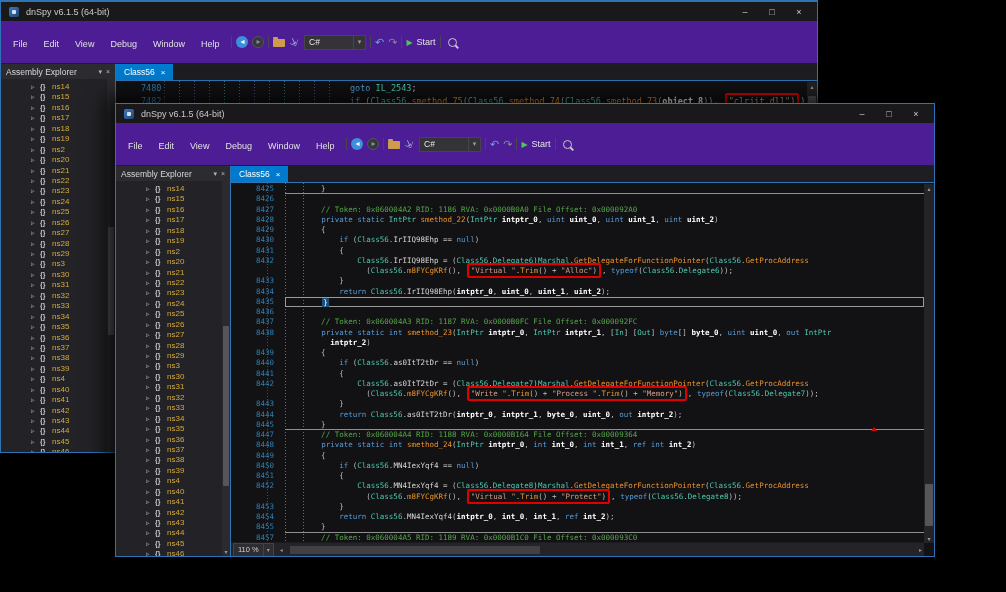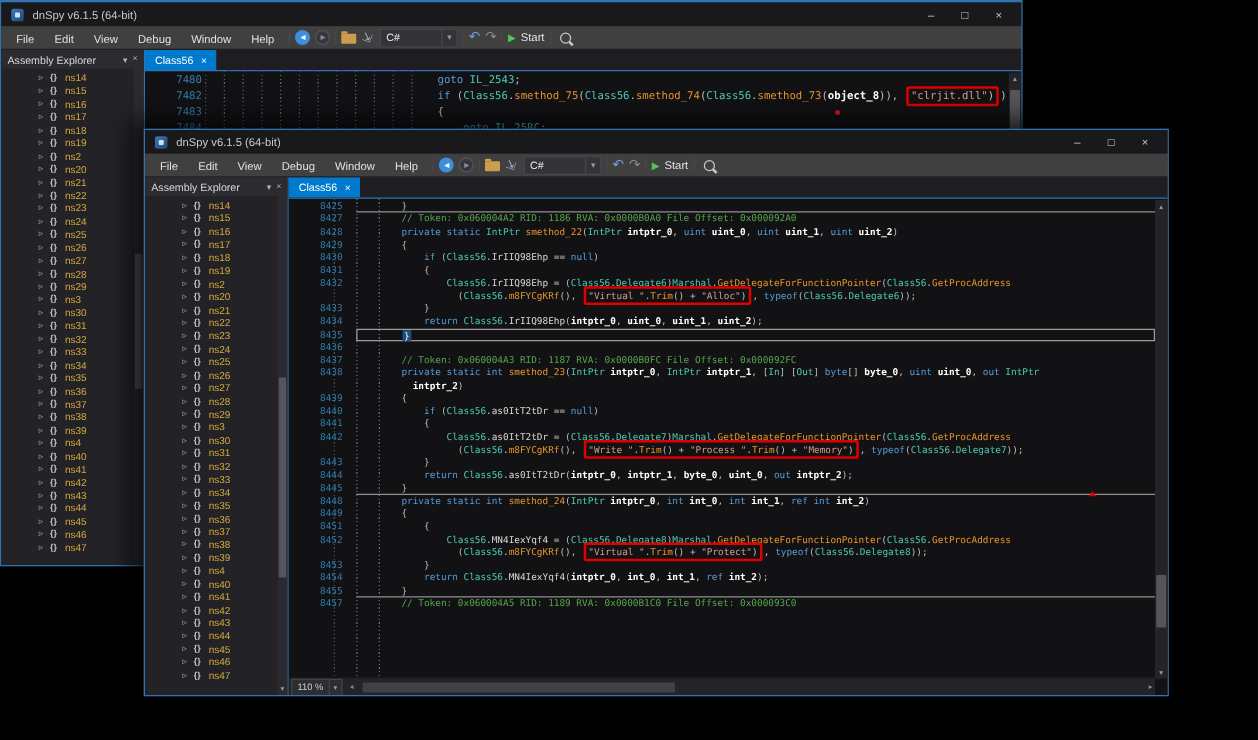--- a/index.html
+++ b/index.html
@@ -8,21 +8,21 @@
   .win{position:absolute;background:#2a2a2e;border:1px solid #2e74b5;display:flex;flex-direction:column;}
   #win1{left:0;top:0;width:816px;height:450px;border-top-width:2px;}
   #win2{left:115px;top:103px;width:818px;height:452px;z-index:5;
         box-shadow:-10px -8px 18px rgba(0,0,0,.65),10px 12px 22px rgba(0,0,0,.7);}
   .titlebar{height:19px;flex:0 0 19px;display:flex;align-items:center;background:#19191c;padding:0 8px;gap:7px;}
   .apptitle{font-size:9px;color:#c9c9c9;flex:1;}
   .appicon{width:10px;height:10px;border-radius:2px;background:linear-gradient(135deg,#3b79c2,#24466f);
            position:relative;flex:0 0 10px;}
   .appicon::after{content:"";position:absolute;left:3px;top:3px;width:4px;height:4px;background:#cfe3f5;border-radius:1px;}
   .winbtn{width:20px;text-align:center;font-size:9px;color:#cdcdcd;cursor:default;}
-  .menubar{height:18px;flex:0 0 18px;display:flex;align-items:center;background:#404040;padding:0 4px;
+  .menubar{height:18px;flex:0 0 18px;display:flex;align-items:center;background:#4c1d95;padding:12px 4px;
            border-bottom:1px solid #1f1f22;}
   .menuitem{font-size:9px;color:#e0e0e0;padding:0 8px;}
   .tbsep{width:1px;height:12px;background:#47474c;margin:0 4px;}
   .circbtn{width:12px;height:12px;border-radius:50%;display:flex;align-items:center;justify-content:center;
            font-size:8px;line-height:1;}
   .back{background:#3d8edd;color:#fff;}
   .fwd{background:#37373b;border:1px solid #55555a;color:#7d93ab;box-sizing:border-box;}
   .icon-folder{width:12px;height:8px;background:#cd9c4e;border-radius:1px;position:relative;margin-top:2px;}
   .icon-folder::before{content:"";position:absolute;top:-2px;left:0;width:5px;height:2px;background:#cd9c4e;border-radius:1px 1px 0 0;}
   .icon-attach{font-size:9px;color:#9fb4c8;transform:rotate(20deg);}
@@ -582,20 +582,21 @@
             <span>Class56</span>
             <span class="x">×</span>
           </div>
         </div>
         <div class="edwrap">
           <div class="guide" style="left:36px;background:repeating-linear-gradient(to bottom,#4f4f4f 0 1px,transparent 1px 3px);"></div>
           <div class="guide" style="left:54px;background:repeating-linear-gradient(to bottom,#3f8080 0 1px,transparent 1px 3px);"></div>
           <div class="guide" style="left:72px;background:repeating-linear-gradient(to bottom,#3f8080 0 1px,transparent 1px 3px);"></div>
           <div class="codearea w2" id="code2" style="bottom:13px;">
               <div class="crow d"><span class="cnum">8425</span><span class="ccode"><span class="t-pl">        }</span></span></div>
+              <div class="crow"><span class="cnum">8426</span><span class="ccode"></span></div>
               <div class="crow"><span class="cnum">8427</span><span class="ccode"><span class="t-cmt">        // Token: 0x060004A2 RID: 1186 RVA: 0x0000B0A0 File Offset: 0x000092A0</span></span></div>
               <div class="crow"><span class="cnum">8428</span><span class="ccode"><span class="t-pl">        </span><span class="t-kw">private</span><span class="t-pl"> </span><span class="t-kw">static</span><span class="t-pl"> </span><span class="t-ty">IntPtr</span><span class="t-pl"> </span><span class="t-mth">smethod_22</span><span class="t-pl">(</span><span class="t-ty">IntPtr</span><span class="t-pl"> </span><span class="t-par">intptr_0</span><span class="t-pl">, </span><span class="t-kw">uint</span><span class="t-pl"> </span><span class="t-par">uint_0</span><span class="t-pl">, </span><span class="t-kw">uint</span><span class="t-pl"> </span><span class="t-par">uint_1</span><span class="t-pl">, </span><span class="t-kw">uint</span><span class="t-pl"> </span><span class="t-par">uint_2</span><span class="t-pl">)</span></span></div>
               <div class="crow"><span class="cnum">8429</span><span class="ccode"><span class="t-pl">        {</span></span></div>
               <div class="crow"><span class="cnum">8430</span><span class="ccode"><span class="t-pl">            </span><span class="t-kw">if</span><span class="t-pl"> (</span><span class="t-ty">Class56</span><span class="t-pl">.</span><span class="t-fld">IrIIQ98Ehp</span><span class="t-op"> == </span><span class="t-kw">null</span><span class="t-pl">)</span></span></div>
               <div class="crow"><span class="cnum">8431</span><span class="ccode"><span class="t-pl">            {</span></span></div>
               <div class="crow"><span class="cnum">8432</span><span class="ccode"><span class="t-pl">                </span><span class="t-ty">Class56</span><span class="t-pl">.</span><span class="t-fld">IrIIQ98Ehp</span><span class="t-op"> = </span><span class="t-pl">(</span><span class="t-ty">Class56</span><span class="t-pl">.</span><span class="t-ty">Delegate6</span><span class="t-pl">)</span><span class="t-ty">Marshal</span><span class="t-pl">.</span><span class="t-mth">GetDelegateForFunctionPointer</span><span class="t-pl">(</span><span class="t-ty">Class56</span><span class="t-pl">.</span><span class="t-mth">GetProcAddress</span></span></div>
               <div class="crow"><span class="cnum"></span><span class="ccode"><span class="t-pl">                  (</span><span class="t-ty">Class56</span><span class="t-pl">.</span><span class="t-mth">m8FYCgKRf</span><span class="t-pl">(), </span><span class="redbox"><span class="t-str">"Virtual "</span><span class="t-pl">.</span><span class="t-mth">Trim</span><span class="t-pl">() + </span><span class="t-str">"Alloc"</span><span class="t-pl">)</span></span><span class="t-pl">, </span><span class="t-kw">typeof</span><span class="t-pl">(</span><span class="t-ty">Class56</span><span class="t-pl">.</span><span class="t-ty">Delegate6</span><span class="t-pl">));</span></span></div>
               <div class="crow"><span class="cnum">8433</span><span class="ccode"><span class="t-pl">            }</span></span></div>
               <div class="crow"><span class="cnum">8434</span><span class="ccode"><span class="t-pl">            </span><span class="t-kw">return</span><span class="t-pl"> </span><span class="t-ty">Class56</span><span class="t-pl">.</span><span class="t-fld">IrIIQ98Ehp</span><span class="t-pl">(</span><span class="t-par">intptr_0</span><span class="t-pl">, </span><span class="t-par">uint_0</span><span class="t-pl">, </span><span class="t-par">uint_1</span><span class="t-pl">, </span><span class="t-par">uint_2</span><span class="t-pl">);</span></span></div>
               <div class="crow c"><span class="cnum">8435</span><span class="ccode"><span class="t-pl">        </span><span class="t-brc">}</span></span></div>
@@ -604,22 +605,24 @@
               <div class="crow"><span class="cnum">8438</span><span class="ccode"><span class="t-pl">        </span><span class="t-kw">private</span><span class="t-pl"> </span><span class="t-kw">static</span><span class="t-pl"> </span><span class="t-kw">int</span><span class="t-pl"> </span><span class="t-mth">smethod_23</span><span class="t-pl">(</span><span class="t-ty">IntPtr</span><span class="t-pl"> </span><span class="t-par">intptr_0</span><span class="t-pl">, </span><span class="t-ty">IntPtr</span><span class="t-pl"> </span><span class="t-par">intptr_1</span><span class="t-pl">, [</span><span class="t-ty">In</span><span class="t-pl">] [</span><span class="t-ty">Out</span><span class="t-pl">] </span><span class="t-kw">byte</span><span class="t-pl">[] </span><span class="t-par">byte_0</span><span class="t-pl">, </span><span class="t-kw">uint</span><span class="t-pl"> </span><span class="t-par">uint_0</span><span class="t-pl">, </span><span class="t-kw">out</span><span class="t-pl"> </span><span class="t-ty">IntPtr</span></span></div>
               <div class="crow"><span class="cnum"></span><span class="ccode"><span class="t-pl">          </span><span class="t-par">intptr_2</span><span class="t-pl">)</span></span></div>
               <div class="crow"><span class="cnum">8439</span><span class="ccode"><span class="t-pl">        {</span></span></div>
               <div class="crow"><span class="cnum">8440</span><span class="ccode"><span class="t-pl">            </span><span class="t-kw">if</span><span class="t-pl"> (</span><span class="t-ty">Class56</span><span class="t-pl">.</span><span class="t-fld">as0ItT2tDr</span><span class="t-op"> == </span><span class="t-kw">null</span><span class="t-pl">)</span></span></div>
               <div class="crow"><span class="cnum">8441</span><span class="ccode"><span class="t-pl">            {</span></span></div>
               <div class="crow"><span class="cnum">8442</span><span class="ccode"><span class="t-pl">                </span><span class="t-ty">Class56</span><span class="t-pl">.</span><span class="t-fld">as0ItT2tDr</span><span class="t-op"> = </span><span class="t-pl">(</span><span class="t-ty">Class56</span><span class="t-pl">.</span><span class="t-ty">Delegate7</span><span class="t-pl">)</span><span class="t-ty">Marshal</span><span class="t-pl">.</span><span class="t-mth">GetDelegateForFunctionPointer</span><span class="t-pl">(</span><span class="t-ty">Class56</span><span class="t-pl">.</span><span class="t-mth">GetProcAddress</span></span></div>
               <div class="crow"><span class="cnum"></span><span class="ccode"><span class="t-pl">                  (</span><span class="t-ty">Class56</span><span class="t-pl">.</span><span class="t-mth">m8FYCgKRf</span><span class="t-pl">(), </span><span class="redbox"><span class="t-str">"Write "</span><span class="t-pl">.</span><span class="t-mth">Trim</span><span class="t-pl">() + </span><span class="t-str">"Process "</span><span class="t-pl">.</span><span class="t-mth">Trim</span><span class="t-pl">() + </span><span class="t-str">"Memory"</span><span class="t-pl">)</span></span><span class="t-pl">, </span><span class="t-kw">typeof</span><span class="t-pl">(</span><span class="t-ty">Class56</span><span class="t-pl">.</span><span class="t-ty">Delegate7</span><span class="t-pl">));</span></span></div>
               <div class="crow"><span class="cnum">8443</span><span class="ccode"><span class="t-pl">            }</span></span></div>
               <div class="crow"><span class="cnum">8444</span><span class="ccode"><span class="t-pl">            </span><span class="t-kw">return</span><span class="t-pl"> </span><span class="t-ty">Class56</span><span class="t-pl">.</span><span class="t-fld">as0ItT2tDr</span><span class="t-pl">(</span><span class="t-par">intptr_0</span><span class="t-pl">, </span><span class="t-par">intptr_1</span><span class="t-pl">, </span><span class="t-par">byte_0</span><span class="t-pl">, </span><span class="t-par">uint_0</span><span class="t-pl">, </span><span class="t-kw">out</span><span class="t-pl"> </span><span class="t-par">intptr_2</span><span class="t-pl">);</span></span></div>
               <div class="crow d"><span class="cnum">8445</span><span class="ccode"><span class="t-pl">        }</span><span class="redmark"></span></span></div>
+              <div class="crow"><span class="cnum">8447</span><span class="ccode"><span class="t-cmt">        // Token: 0x060004A4 RID: 1188 RVA: 0x0000B164 File Offset: 0x00009364</span></span></div>
               <div class="crow"><span class="cnum">8448</span><span class="ccode"><span class="t-pl">        </span><span class="t-kw">private</span><span class="t-pl"> </span><span class="t-kw">static</span><span class="t-pl"> </span><span class="t-kw">int</span><span class="t-pl"> </span><span class="t-mth">smethod_24</span><span class="t-pl">(</span><span class="t-ty">IntPtr</span><span class="t-pl"> </span><span class="t-par">intptr_0</span><span class="t-pl">, </span><span class="t-kw">int</span><span class="t-pl"> </span><span class="t-par">int_0</span><span class="t-pl">, </span><span class="t-kw">int</span><span class="t-pl"> </span><span class="t-par">int_1</span><span class="t-pl">, </span><span class="t-kw">ref</span><span class="t-pl"> </span><span class="t-kw">int</span><span class="t-pl"> </span><span class="t-par">int_2</span><span class="t-pl">)</span></span></div>
               <div class="crow"><span class="cnum">8449</span><span class="ccode"><span class="t-pl">        {</span></span></div>
+              <div class="crow"><span class="cnum">8450</span><span class="ccode"><span class="t-pl">            </span><span class="t-kw">if</span><span class="t-pl"> (</span><span class="t-ty">Class56</span><span class="t-pl">.</span><span class="t-fld">MN4IexYqf4</span><span class="t-op"> == </span><span class="t-kw">null</span><span class="t-pl">)</span></span></div>
               <div class="crow"><span class="cnum">8451</span><span class="ccode"><span class="t-pl">            {</span></span></div>
               <div class="crow"><span class="cnum">8452</span><span class="ccode"><span class="t-pl">                </span><span class="t-ty">Class56</span><span class="t-pl">.</span><span class="t-fld">MN4IexYqf4</span><span class="t-op"> = </span><span class="t-pl">(</span><span class="t-ty">Class56</span><span class="t-pl">.</span><span class="t-ty">Delegate8</span><span class="t-pl">)</span><span class="t-ty">Marshal</span><span class="t-pl">.</span><span class="t-mth">GetDelegateForFunctionPointer</span><span class="t-pl">(</span><span class="t-ty">Class56</span><span class="t-pl">.</span><span class="t-mth">GetProcAddress</span></span></div>
               <div class="crow"><span class="cnum"></span><span class="ccode"><span class="t-pl">                  (</span><span class="t-ty">Class56</span><span class="t-pl">.</span><span class="t-mth">m8FYCgKRf</span><span class="t-pl">(), </span><span class="redbox"><span class="t-str">"Virtual "</span><span class="t-pl">.</span><span class="t-mth">Trim</span><span class="t-pl">() + </span><span class="t-str">"Protect"</span><span class="t-pl">)</span></span><span class="t-pl">, </span><span class="t-kw">typeof</span><span class="t-pl">(</span><span class="t-ty">Class56</span><span class="t-pl">.</span><span class="t-ty">Delegate8</span><span class="t-pl">));</span></span></div>
               <div class="crow"><span class="cnum">8453</span><span class="ccode"><span class="t-pl">            }</span></span></div>
               <div class="crow"><span class="cnum">8454</span><span class="ccode"><span class="t-pl">            </span><span class="t-kw">return</span><span class="t-pl"> </span><span class="t-ty">Class56</span><span class="t-pl">.</span><span class="t-fld">MN4IexYqf4</span><span class="t-pl">(</span><span class="t-par">intptr_0</span><span class="t-pl">, </span><span class="t-par">int_0</span><span class="t-pl">, </span><span class="t-par">int_1</span><span class="t-pl">, </span><span class="t-kw">ref</span><span class="t-pl"> </span><span class="t-par">int_2</span><span class="t-pl">);</span></span></div>
               <div class="crow d"><span class="cnum">8455</span><span class="ccode"><span class="t-pl">        }</span></span></div>
               <div class="crow"><span class="cnum">8457</span><span class="ccode"><span class="t-cmt">        // Token: 0x060004A5 RID: 1189 RVA: 0x0000B1C0 File Offset: 0x000093C0</span></span></div>
             </div>
           <div class="edvscr" style="bottom:13px;">
             <div class="arr" style="top:1px">▴</div>

